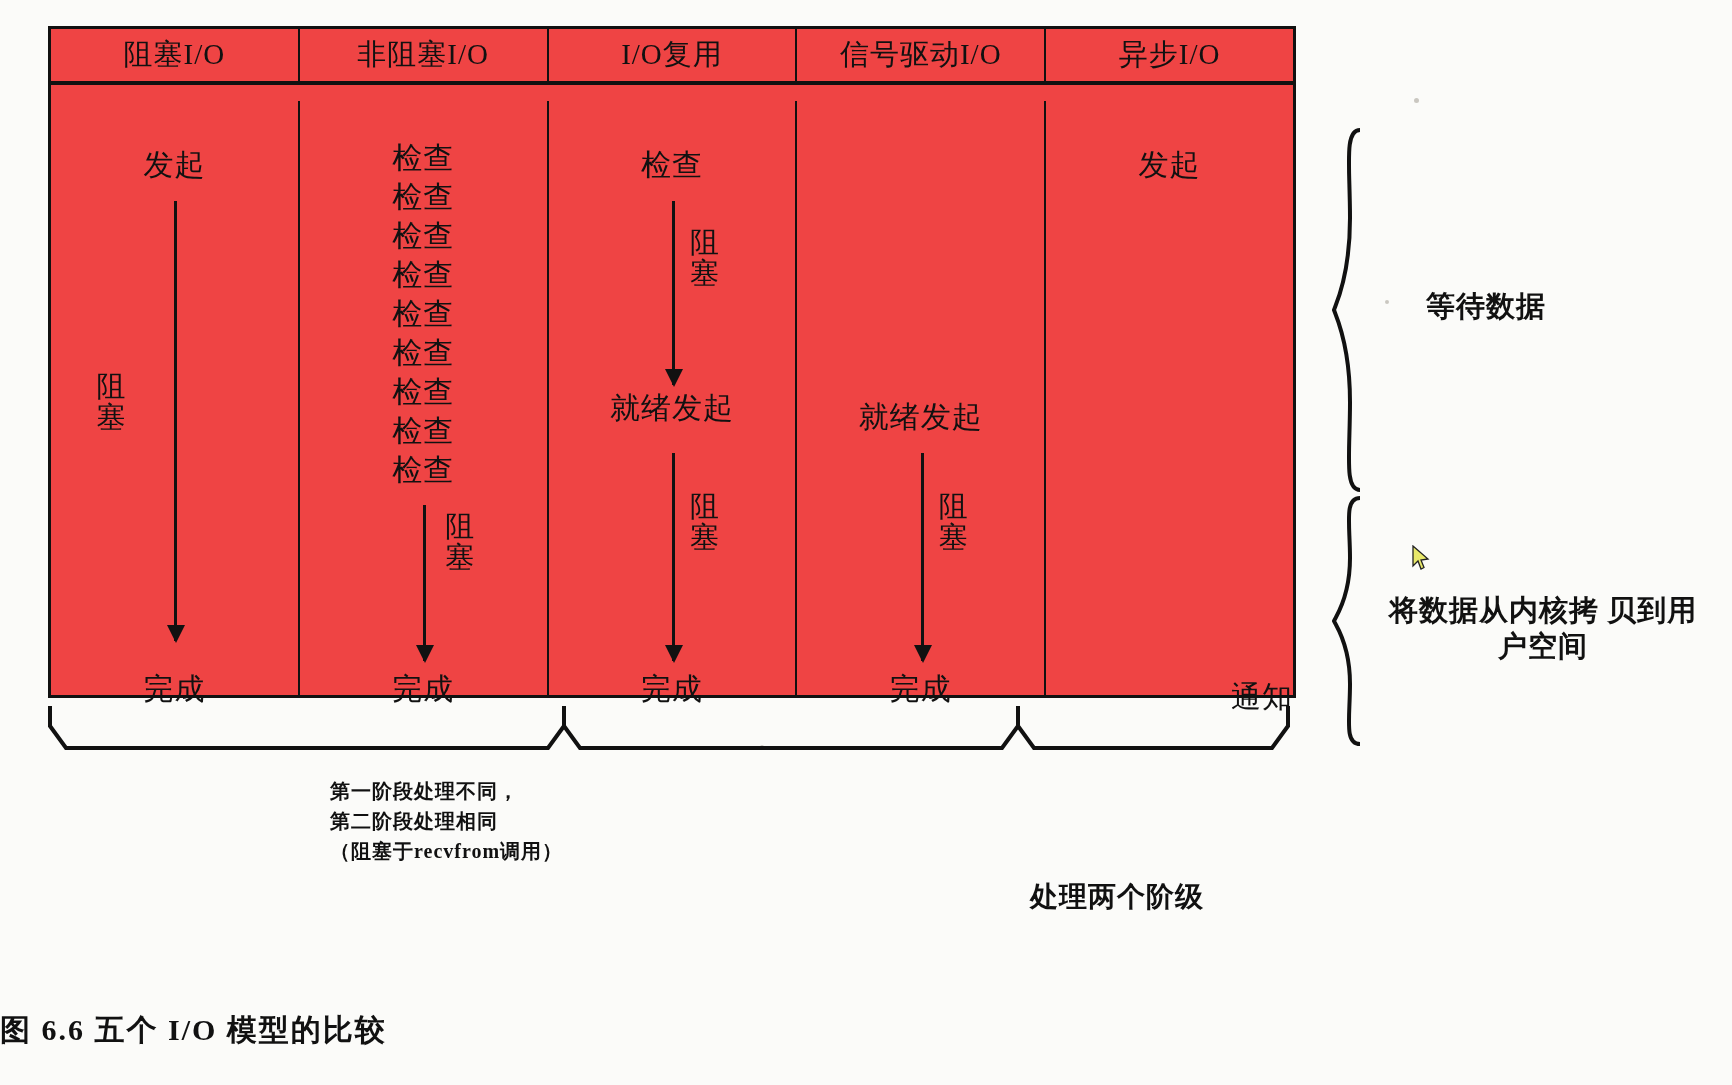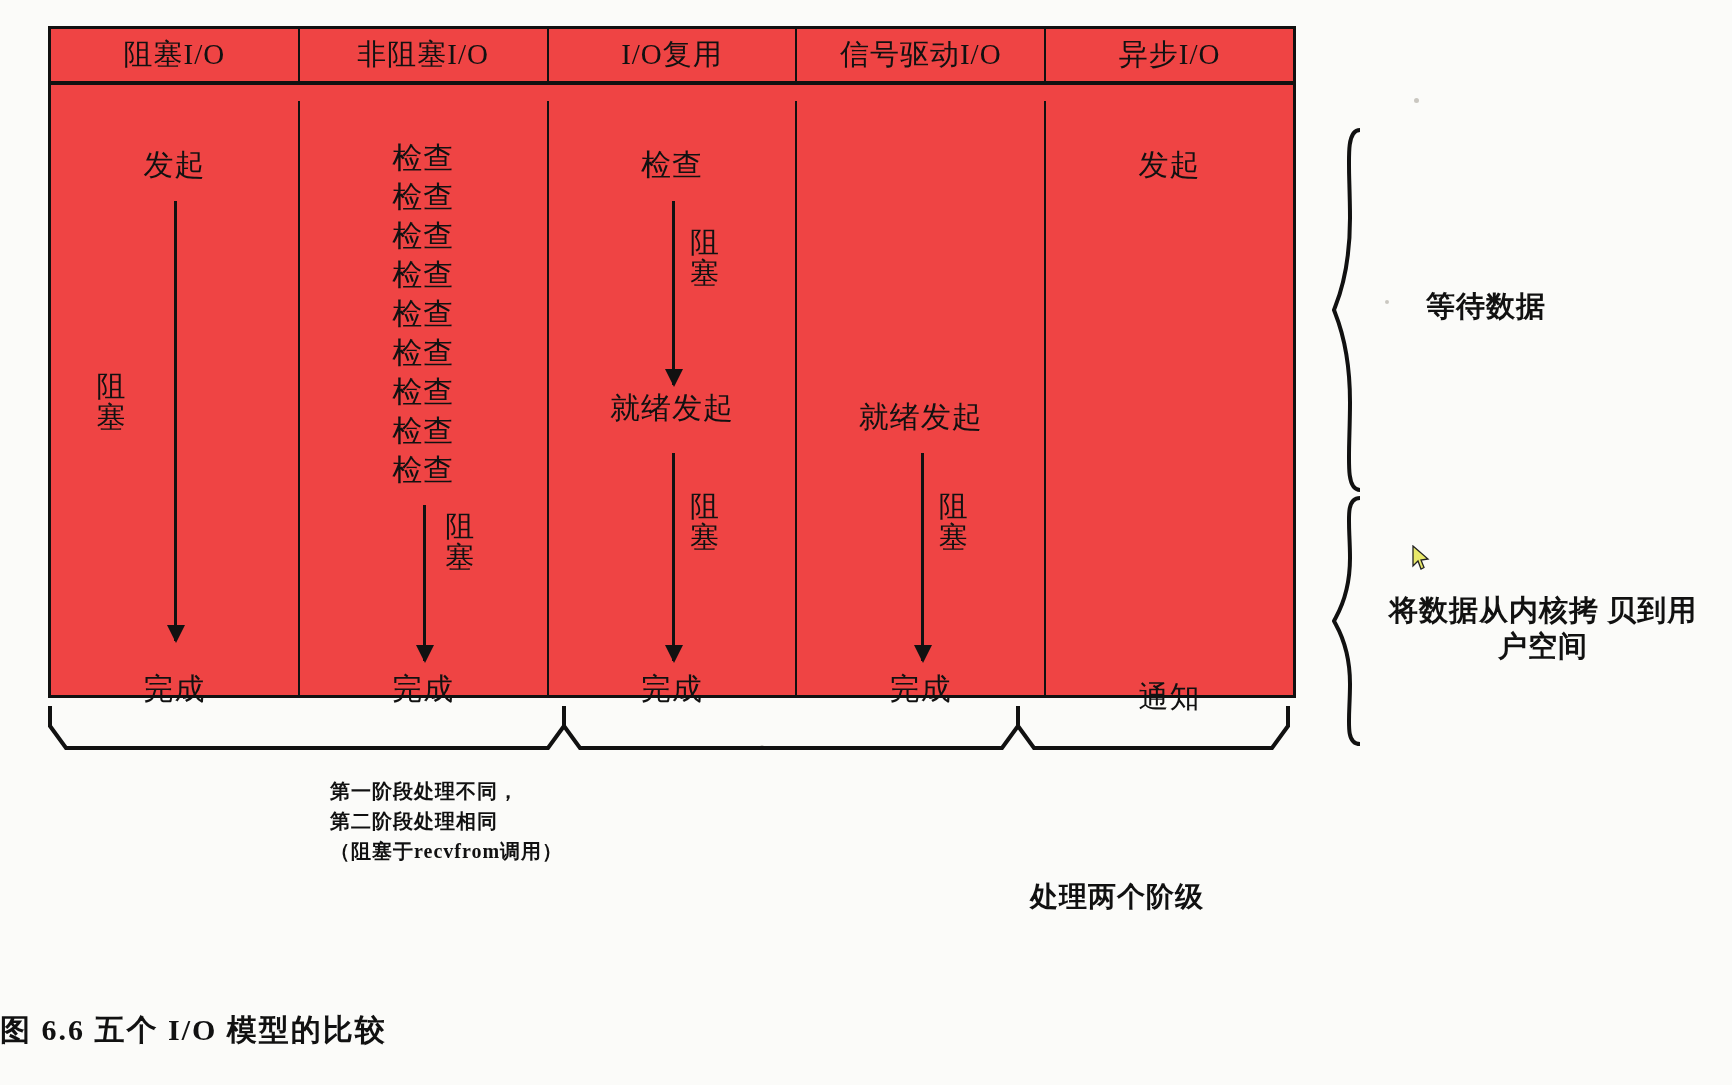--- a/index.html
+++ b/index.html
@@ -246,21 +246,21 @@
       <div class="col">
         <div class="lbl ctr" style="top:300px;">就绪发起</div>
         <div class="arrow" style="left:50%;top:352px;height:208px;"></div>
         <div class="side" style="left:50%;margin-left:18px;top:390px;">阻
 塞</div>
         <div class="lbl ctr" style="top:572px;">完成</div>
       </div>
 
       <div class="col">
         <div class="lbl ctr" style="top:48px;">发起</div>
-        <div class="lbl ctr" style="top:580px;">通知</div>
+        <div class="lbl ctr" style="top:580px;text-align:right;">通知</div>
       </div>
 
     </div>
   </div>
 
   <div class="brace" style="left:1330px;top:126px;">
     <svg width="34" height="368" viewBox="0 0 34 368">
       <path d="M30 4 C14 4 20 40 20 92 C20 150 6 178 4 184 C6 190 20 218 20 276 C20 328 14 364 30 364" fill="none" stroke="#111" stroke-width="4"></path>
     </svg>
   </div>

